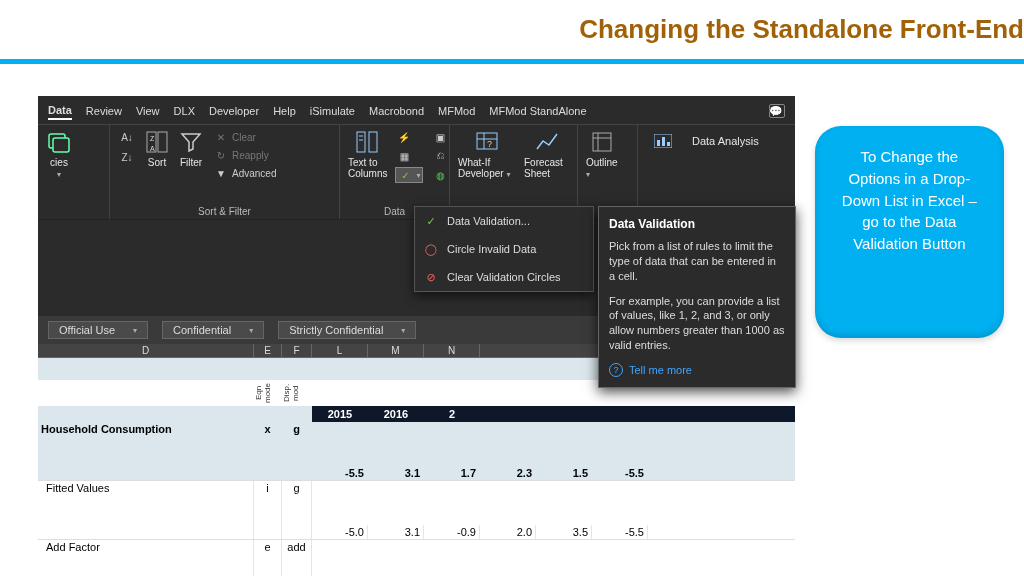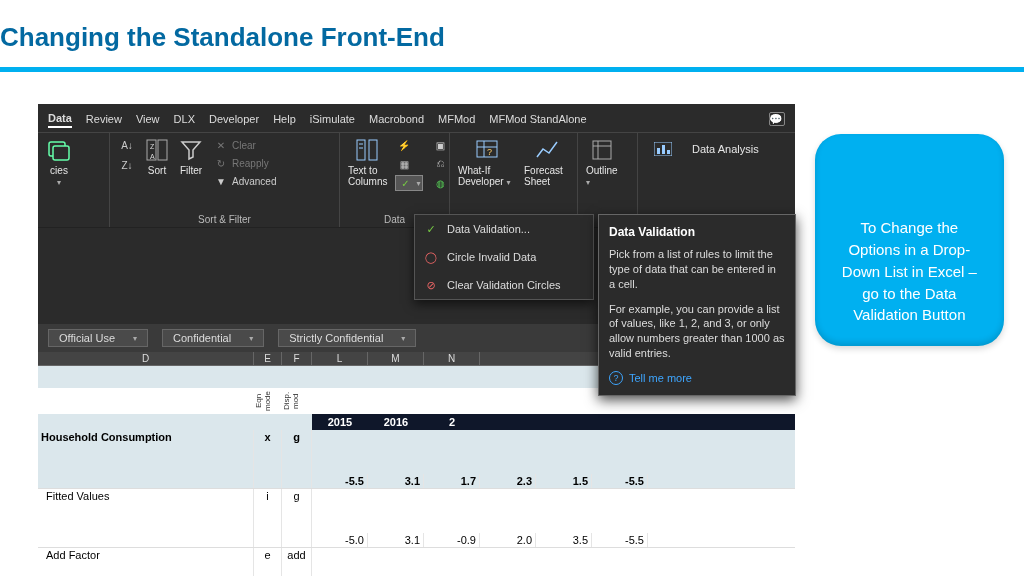--- a/index.html
+++ b/index.html
@@ -1,18 +1,18 @@
 <!DOCTYPE html>
 <html><head>
 <meta charset="utf-8">
 <style>
   * { margin: 0; padding: 0; box-sizing: border-box; font-family: "Segoe UI", Arial, sans-serif; }
   body { background: #fff; width: 1024px; height: 576px; overflow: hidden; position: relative; }
 
-  .slide-title { text-align: left; font-size: 26px; font-weight: 700; color: #0369a1; padding: 22px 0 14px; }
+  .slide-title { text-align: right; font-size: 26px; font-weight: 700; color: #a16207; padding: 14px 0 14px; }
   .blue-rule { height: 5px; background: #00b0f0; width: 100%; }
 
   .content { display: flex; padding: 32px 20px 0 38px; gap: 20px; }
 
   
   .excel { width: 760px; background: #2b2b2b; color: #e6e6e6; font-size: 11px; position: relative; }
 
   .tabs { display: flex; align-items: center; gap: 14px; padding: 6px 10px 4px; background: #2b2b2b; }
   .tab { color: #ddd; cursor: pointer; padding: 2px 0; }
   .tab.active { border-bottom: 2px solid #fff; font-weight: 600; }
@@ -62,21 +62,21 @@
   .rot2 { writing-mode: vertical-rl; transform: rotate(180deg); font-size:8px; color:#333; width:30px; text-align:center; }
   .yearrow { display:flex; background:#0f172a; color:#fff; font-weight:600; }
   .yearrow div { text-align:center; padding:2px 0; }
 
   .datarow { display:flex; border-bottom:1px solid #ddd; }
   .datarow div { padding:1px 3px; border-right:1px solid #e5e5e5; }
   .datarow .num { text-align:right;margin-top:44px; }
   .hc { background:#dbe7ec; font-weight:600; }
 
   
-  .callout { width:190px; height:212px; background:#00b0f0; border-radius:26px; color:#fff; font-size:15px; display:flex; align-items:flex-end; justify-content:center; text-align:center; padding:20px; line-height:1.45; box-shadow: inset 0 -3px 6px rgba(0,0,0,.15), 0 3px 6px rgba(0,0,0,.15); margin-top:30px; }
+  .callout { width:190px; height:212px; background:#00b0f0; border-radius:26px; color:#fff; font-size:15px; display:flex; align-items:flex-start; justify-content:center; text-align:center; padding:20px; line-height:1.45; box-shadow: inset 0 -3px 6px rgba(0,0,0,.15), 0 3px 6px rgba(0,0,0,.15); margin-top:30px; }
 </style>
 </head>
 <body>
 
 <div class="slide-title">Changing the Standalone Front-End</div>
 <div class="blue-rule"></div>
 
 <div class="content">
   <div class="excel">
 

